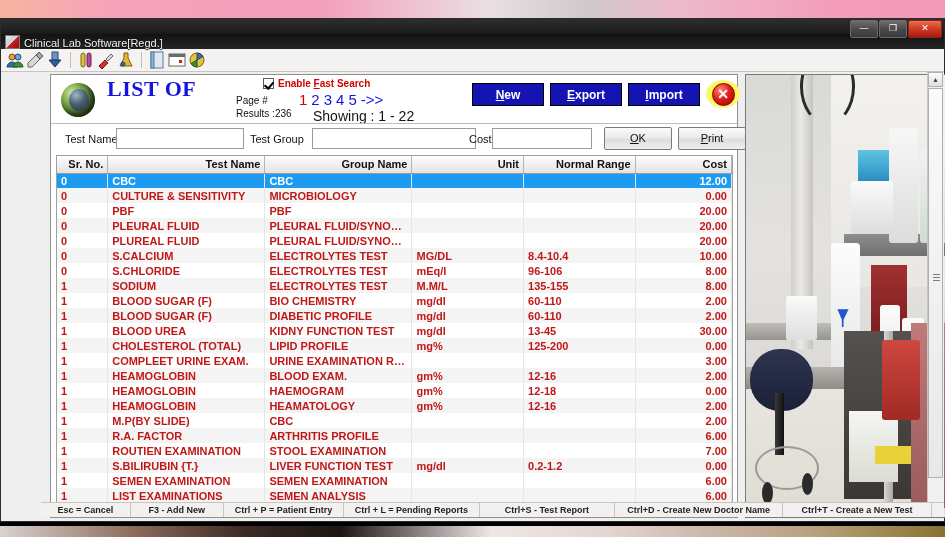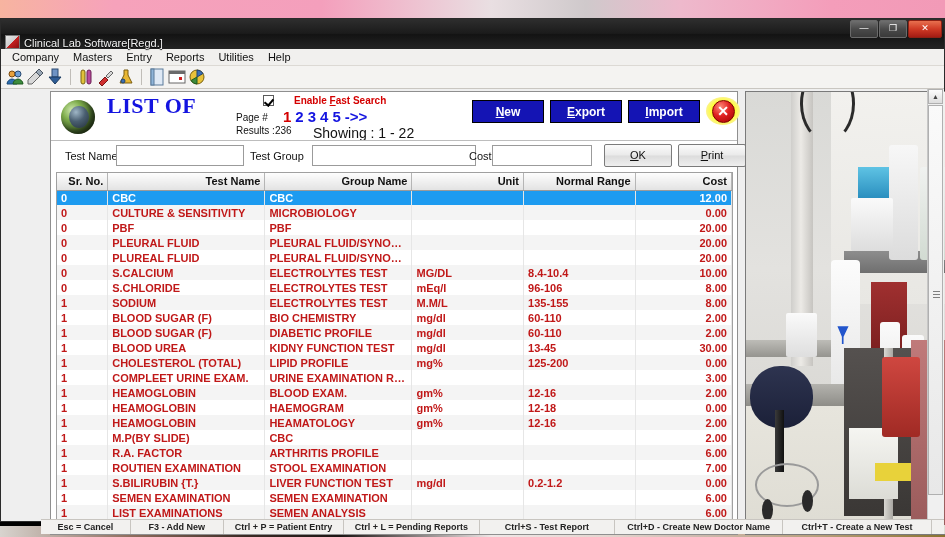--- a/index.html
+++ b/index.html
@@ -93,29 +93,29 @@
   .logo-globe:after{
     content:"";position:absolute;left:8px;top:6px;width:20px;height:22px;border-radius:50%;
     background:radial-gradient(circle at 35% 28%,#9fb6c6 0%,#4a5f71 45%,#222e39 100%);
   }
   .title-big{
     position:absolute;left:56px;top:2px;width:130px;
     color:#1414e0;font-family:"Liberation Serif",serif;font-weight:bold;
     font-size:22px;line-height:23px;letter-spacing:.5px;
   }
   .page-block{position:absolute;left:185px;top:20px;font-size:10px;color:#111;}
-  .pages{position:absolute;left:232px;top:16px;font-size:15px;font-weight:bold;}
+  .pages{position:absolute;left:248px;top:16px;font-size:15px;font-weight:normal;}
   .pages span{margin-right:4px;}
   .pg-cur{color:#d40000;}
   .pg-num{color:#1414e0;}
   .results{position:absolute;left:185px;top:33px;font-size:10px;color:#111;}
   .showing{position:absolute;left:262px;top:33px;font-size:14px;color:#111;}
 
   .fast-search{
-    position:absolute;left:212px;top:3px;display:flex;align-items:flex-start;gap:20px;
+    position:absolute;left:212px;top:3px;display:flex;align-items:flex-start;gap:4px;
   }
   .cb{
     width:11px;height:11px;border:1px solid #5a5a5a;background:#fff;
     display:inline-block;position:relative;box-sizing:border-box;
   }
   .cb:after{
     content:"";position:absolute;left:2px;top:1px;width:4px;height:7px;
     border:solid #000;border-width:0 2px 2px 0;transform:rotate(40deg);
   }
   .fs-label{font-size:10px;font-weight:bold;color:#d40000;}
@@ -337,28 +337,20 @@
     <div class="titlebar">
       <div class="title-icon"></div>
       <div class="title-text">Clinical Lab Software[Regd.]</div>
       <div class="win-buttons">
         <div class="win-btn">—</div>
         <div class="win-btn">❐</div>
         <div class="win-btn close">✕</div>
       </div>
     </div>
 
-    <div class="menubar">
-      <div class="menu-item">Company</div>
-      <div class="menu-item">Masters</div>
-      <div class="menu-item">Entry</div>
-      <div class="menu-item">Reports</div>
-      <div class="menu-item">Utilities</div>
-      <div class="menu-item">Help</div>
-    </div>
 
     <div class="toolbar">
       <div class="tb-ico">
         <svg width="18" height="18" viewBox="0 0 18 18">
             <circle cx="6" cy="6" r="3" fill="#e8a13c" stroke="#7a4a10"></circle>
             <circle cx="12" cy="6" r="3" fill="#6fa0d8" stroke="#2a4a70"></circle>
             <path d="M1 16c0-3 3-5 5-5s5 2 5 5z" fill="#2f6fb0" stroke="#1b4a78"></path>
             <path d="M7 16c0-3 3-5 5-5s5 2 5 5z" fill="#3d8b3d" stroke="#1f5a1f"></path>
           </svg>
       </div>

